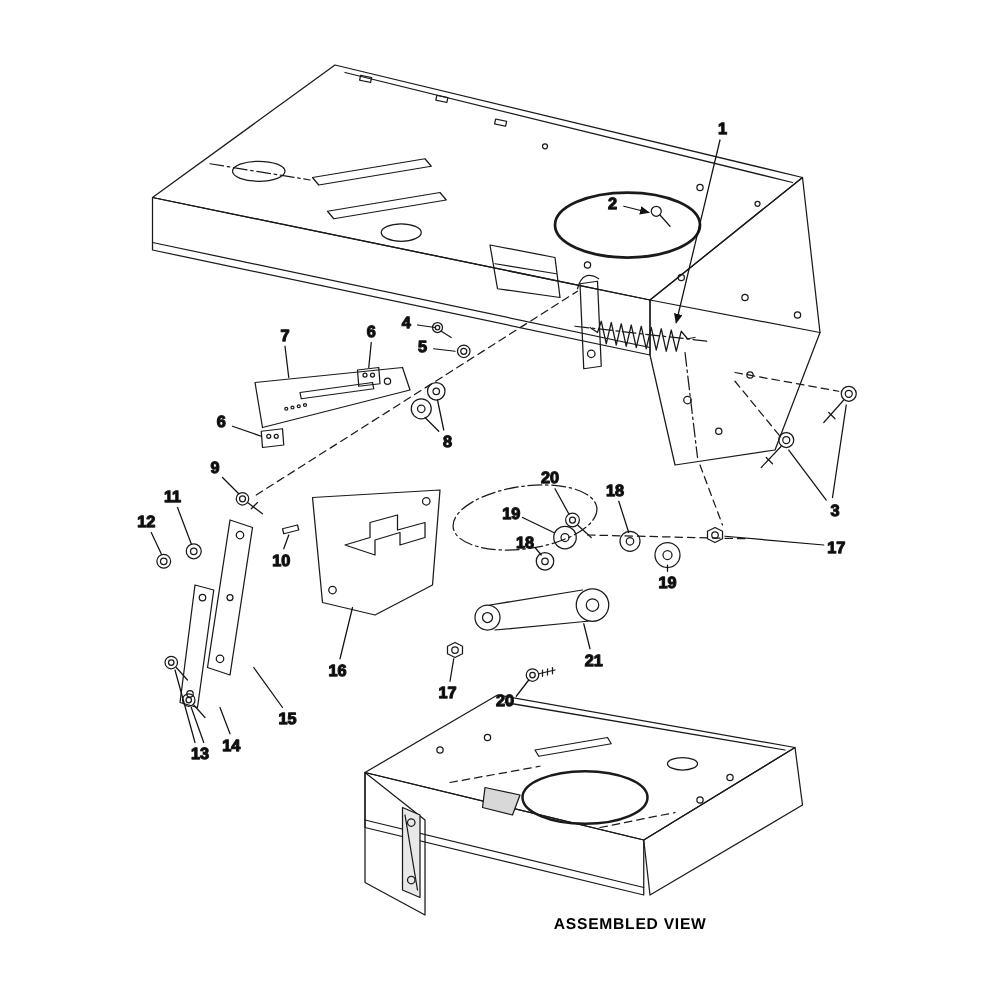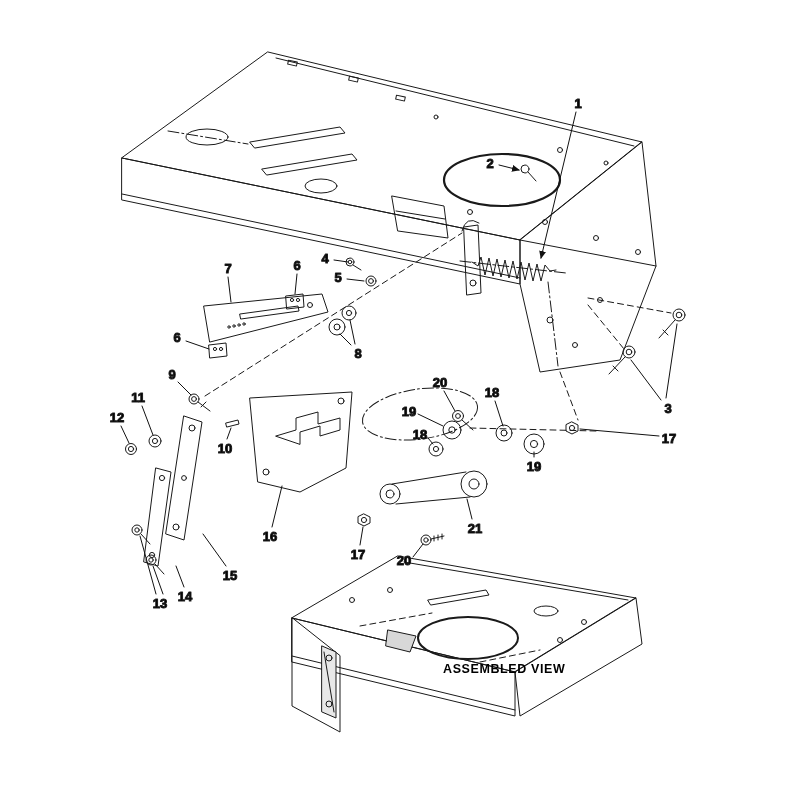--- a/index.html
+++ b/index.html
@@ -32,21 +32,21 @@
     font-family: "Liberation Sans", sans-serif;
     font-size: 13px;
     font-weight: bold;
     fill: #000;
     text-anchor: middle;
     dominant-baseline: central;
   }
   .caption {
     position: absolute;
     left: 443px;
-    top: 662px;
+    top: 732px;
     font-size: 12.5px;
     font-weight: bold;
     letter-spacing: 0.6px;
     color: #000;
     white-space: nowrap;
   }
 </style>
 </head>
 <body>
 

